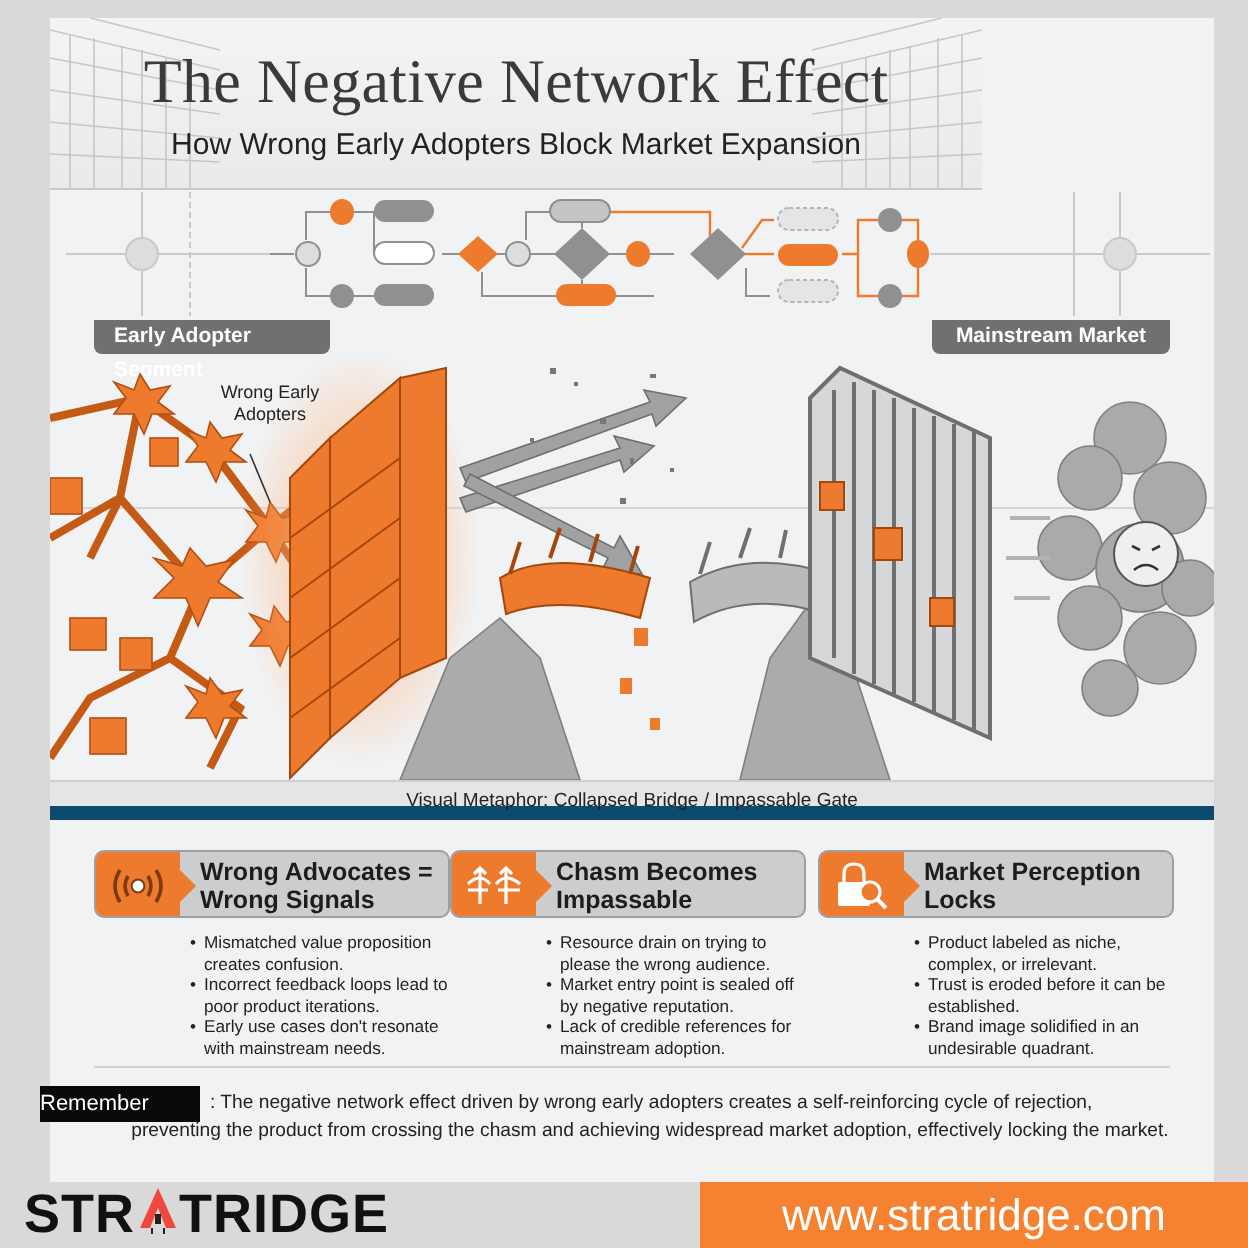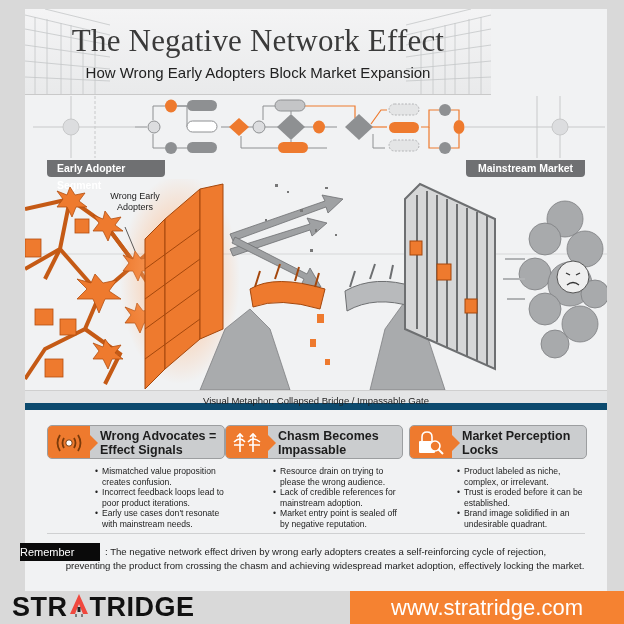--- a/index.html
+++ b/index.html
@@ -291,21 +291,21 @@
             <g stroke="#7a3a0a" stroke-width="1.8" fill="none">
               <path d="M10 8 Q7 13 10 18"></path>
                 <path d="M20 8 Q23 13 20 18"></path>
               <path d="M6 5 Q1 13 6 21"></path>
                 <path d="M24 5 Q29 13 24 21"></path>
             </g>
           </svg>
         </div>
         <div class="card-title">
           <div>Wrong Advocates =</div>
-          <div>Effect Signals</div>
+          <div>Wrong Signals</div>
         </div>
       </div>
       <ul>
         <li>Mismatched value proposition creates confusion.</li>
         <li>Incorrect feedback loops lead to poor product iterations.</li>
         <li>Early use cases don't resonate with mainstream needs.</li>
       </ul>
     </div>
 
     <div class="card card2">
@@ -324,22 +324,22 @@
             </g>
           </svg>
         </div>
         <div class="card-title">
           <div>Chasm Becomes</div>
           <div>Impassable</div>
         </div>
       </div>
       <ul>
         <li>Resource drain on trying to please the wrong audience.</li>
+        <li>Market entry point is sealed off by negative reputation.</li>
         <li>Lack of credible references for mainstream adoption.</li>
-        <li>Market entry point is sealed off by negative reputation.</li>
       </ul>
     </div>
 
     <div class="card card3">
       <div class="card-head">
         <div class="card-icon">
           <svg width="30" height="26" viewBox="0 0 30 26">
             <path d="M6 11 V7 Q6 2 11 2 Q16 2 16 7 V11" stroke="#fff" stroke-width="1.6" fill="none"></path>
             <rect x="3" y="11" width="16" height="12" rx="1" fill="#fff"></rect>
             <circle cx="19" cy="16" r="5" fill="#ee7a2e" stroke="#fff" stroke-width="1.6"></circle>

